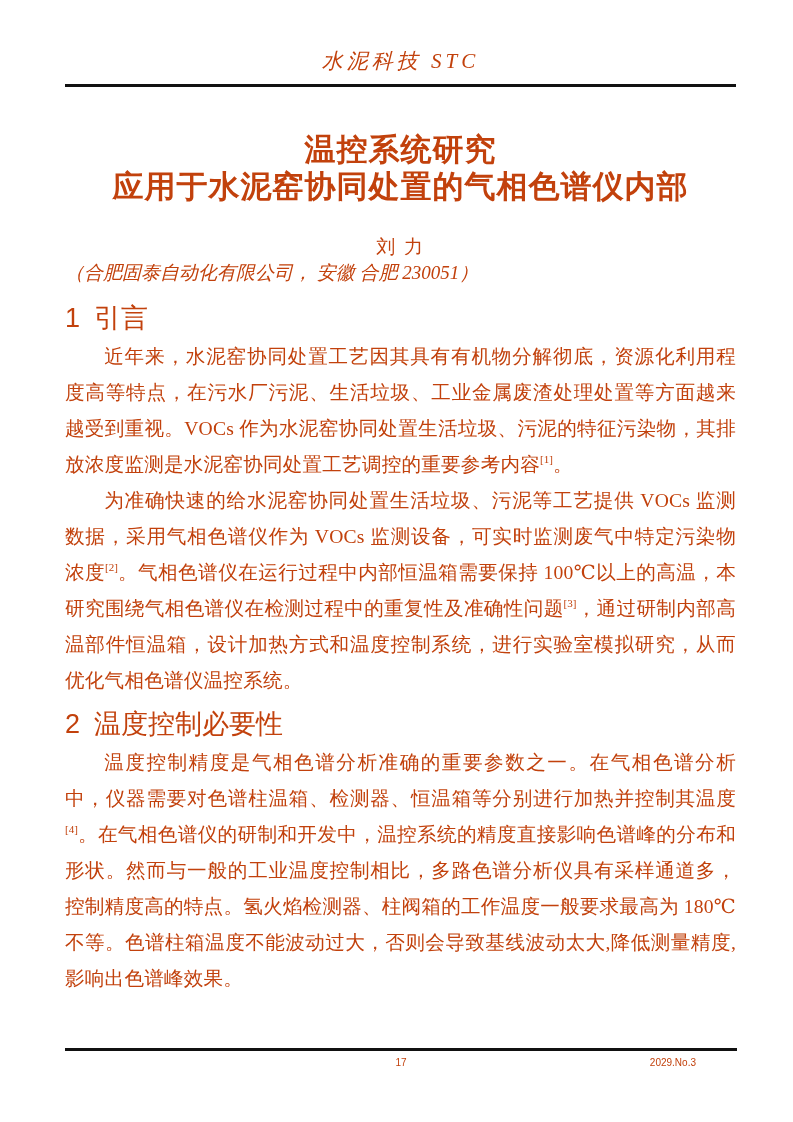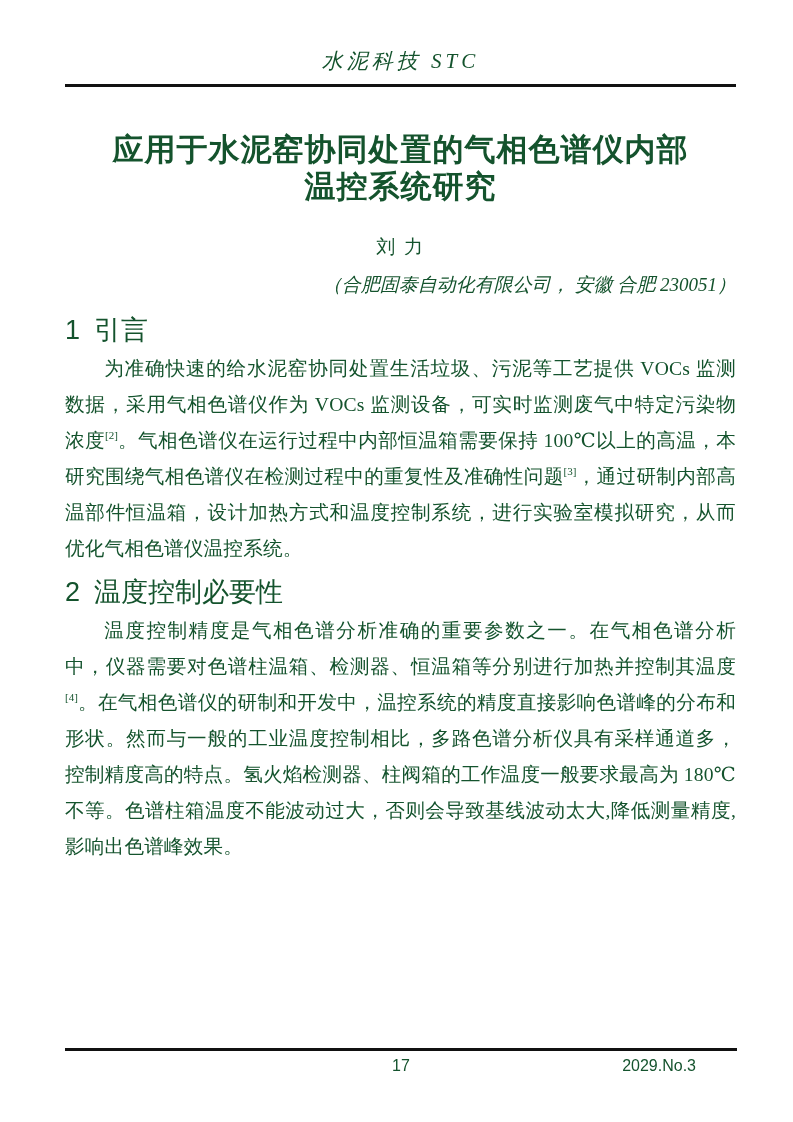--- a/index.html
+++ b/index.html
@@ -6,21 +6,21 @@
     margin: 0;
     padding: 0;
     background: #e8e8e8;
   }
   .page {
     position: relative;
     width: 793px;
     height: 1122px;
     margin: 0 auto;
     background: #ffffff;
-    color: #14532d;
+    color: #c2410c;
     box-sizing: border-box;
     padding: 48px 57px 0 65px;
     font-family: "Liberation Serif", "DejaVu Serif", serif;
     overflow: hidden;
   }
   .journal {
     text-align: center;
     font-size: 21px;
     font-style: italic;
     letter-spacing: 4px;
@@ -43,22 +43,22 @@
   }
   .paper-title .tl { display: block; }
   .author {
     margin-top: 30px;
     text-align: center;
     font-size: 19px;
     line-height: 24px;
     letter-spacing: 2px;
   }
   .affiliation {
-    margin-top: 14px;
-    text-align: right;
+    margin-top: 2px;
+    text-align: left;
     font-size: 19px;
     font-style: italic;
     line-height: 24px;
   }
   .sec-heading {
     font-family: "Liberation Sans", "DejaVu Sans", sans-serif;
     font-weight: normal;
     font-size: 27px;
     line-height: 26px;
     margin: 20px 0 8px 0;
@@ -89,21 +89,21 @@
     border: 0;
     border-top: 3.5px solid #111;
     height: 0;
     margin: 0;
   }
   .footer-row {
     position: relative;
     margin-top: 6px;
     height: 18px;
     font-family: "Liberation Sans", "DejaVu Sans", sans-serif;
-    font-size: 16px;
+    font-size: 10px;
   }
   .page-number {
     position: absolute;
     left: 50%;
     transform: translateX(-50%);
   }
   .issue-number {
     position: absolute;
     right: 41px;
   }
@@ -112,32 +112,33 @@
 <body>
 
 <div class="page">
 
   <header>
     <div class="journal">水泥科技 STC</div>
     <hr class="header-rule">
   </header>
 
   <h1 class="paper-title">
+    <span class="tl">温控系统研究</span>
     <span class="tl">应用于水泥窑协同处置的气相色谱仪内部</span>
-    <span class="tl">温控系统研究</span>
   </h1>
 
   <div class="author">刘 力</div>
 
   <div class="affiliation">（合肥固泰自动化有限公司， 安徽  合肥  230051）</div>
 
   <section>
     <h2 class="sec-heading">
       <span class="sec-num">1</span><span>引言</span>
     </h2>
+    <p class="body-par">近年来，水泥窑协同处置工艺因其具有有机物分解彻底，资源化利用程度高等特点，在污水厂污泥、生活垃圾、工业金属废渣处理处置等方面越来越受到重视。VOCs 作为水泥窑协同处置生活垃圾、污泥的特征污染物，其排放浓度监测是水泥窑协同处置工艺调控的重要参考内容<sup class="cite">[1]</sup>。</p>
     <p class="body-par">为准确快速的给水泥窑协同处置生活垃圾、污泥等工艺提供 VOCs 监测数据，采用气相色谱仪作为 VOCs 监测设备，可实时监测废气中特定污染物浓度<sup class="cite">[2]</sup>。气相色谱仪在运行过程中内部恒温箱需要保持 100℃以上的高温，本研究围绕气相色谱仪在检测过程中的重复性及准确性问题<sup class="cite">[3]</sup>，通过研制内部高温部件恒温箱，设计加热方式和温度控制系统，进行实验室模拟研究，从而优化气相色谱仪温控系统。</p>
   </section>
 
   <section>
     <h2 class="sec-heading second">
       <span class="sec-num">2</span><span>温度控制必要性</span>
     </h2>
     <p class="body-par">温度控制精度是气相色谱分析准确的重要参数之一。在气相色谱分析中，仪器需要对色谱柱温箱、检测器、恒温箱等分别进行加热并控制其温度<sup class="cite">[4]</sup>。在气相色谱仪的研制和开发中，温控系统的精度直接影响色谱峰的分布和形状。然而与一般的工业温度控制相比，多路色谱分析仪具有采样通道多，控制精度高的特点。氢火焰检测器、柱阀箱的工作温度一般要求最高为 180℃不等。色谱柱箱温度不能波动过大，否则会导致基线波动太大,降低测量精度,影响出色谱峰效果。</p>
   </section>
 

